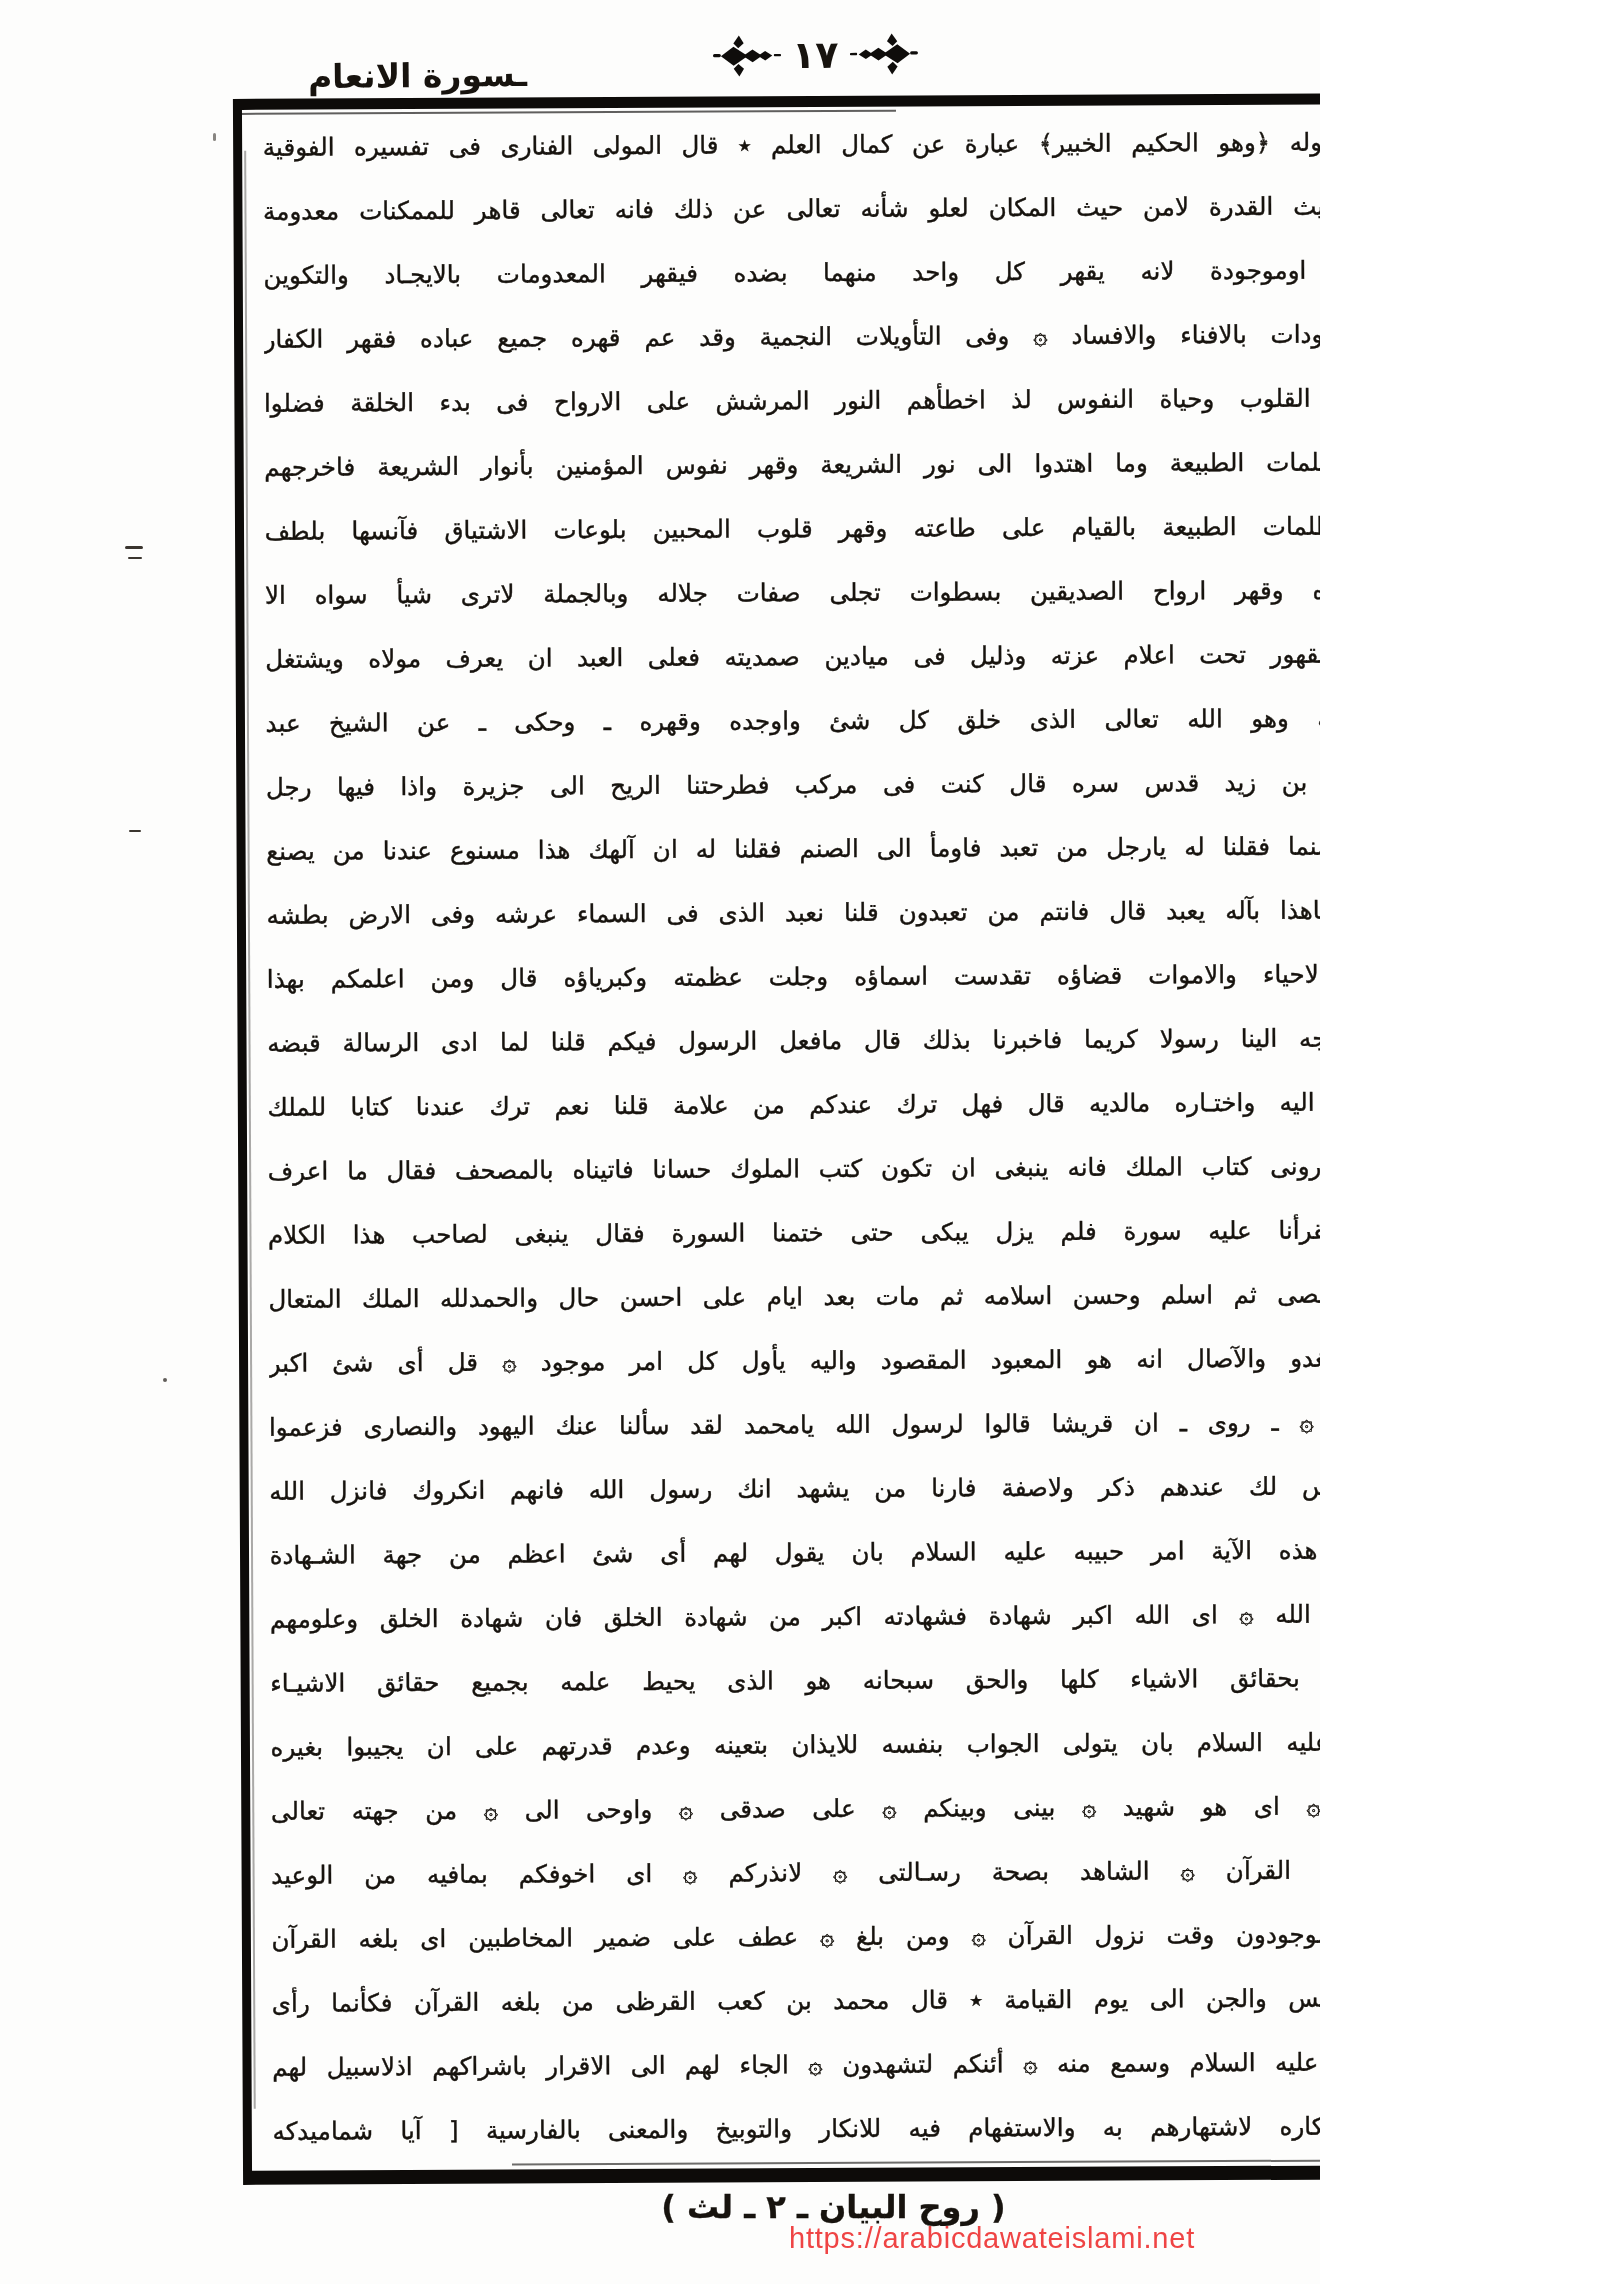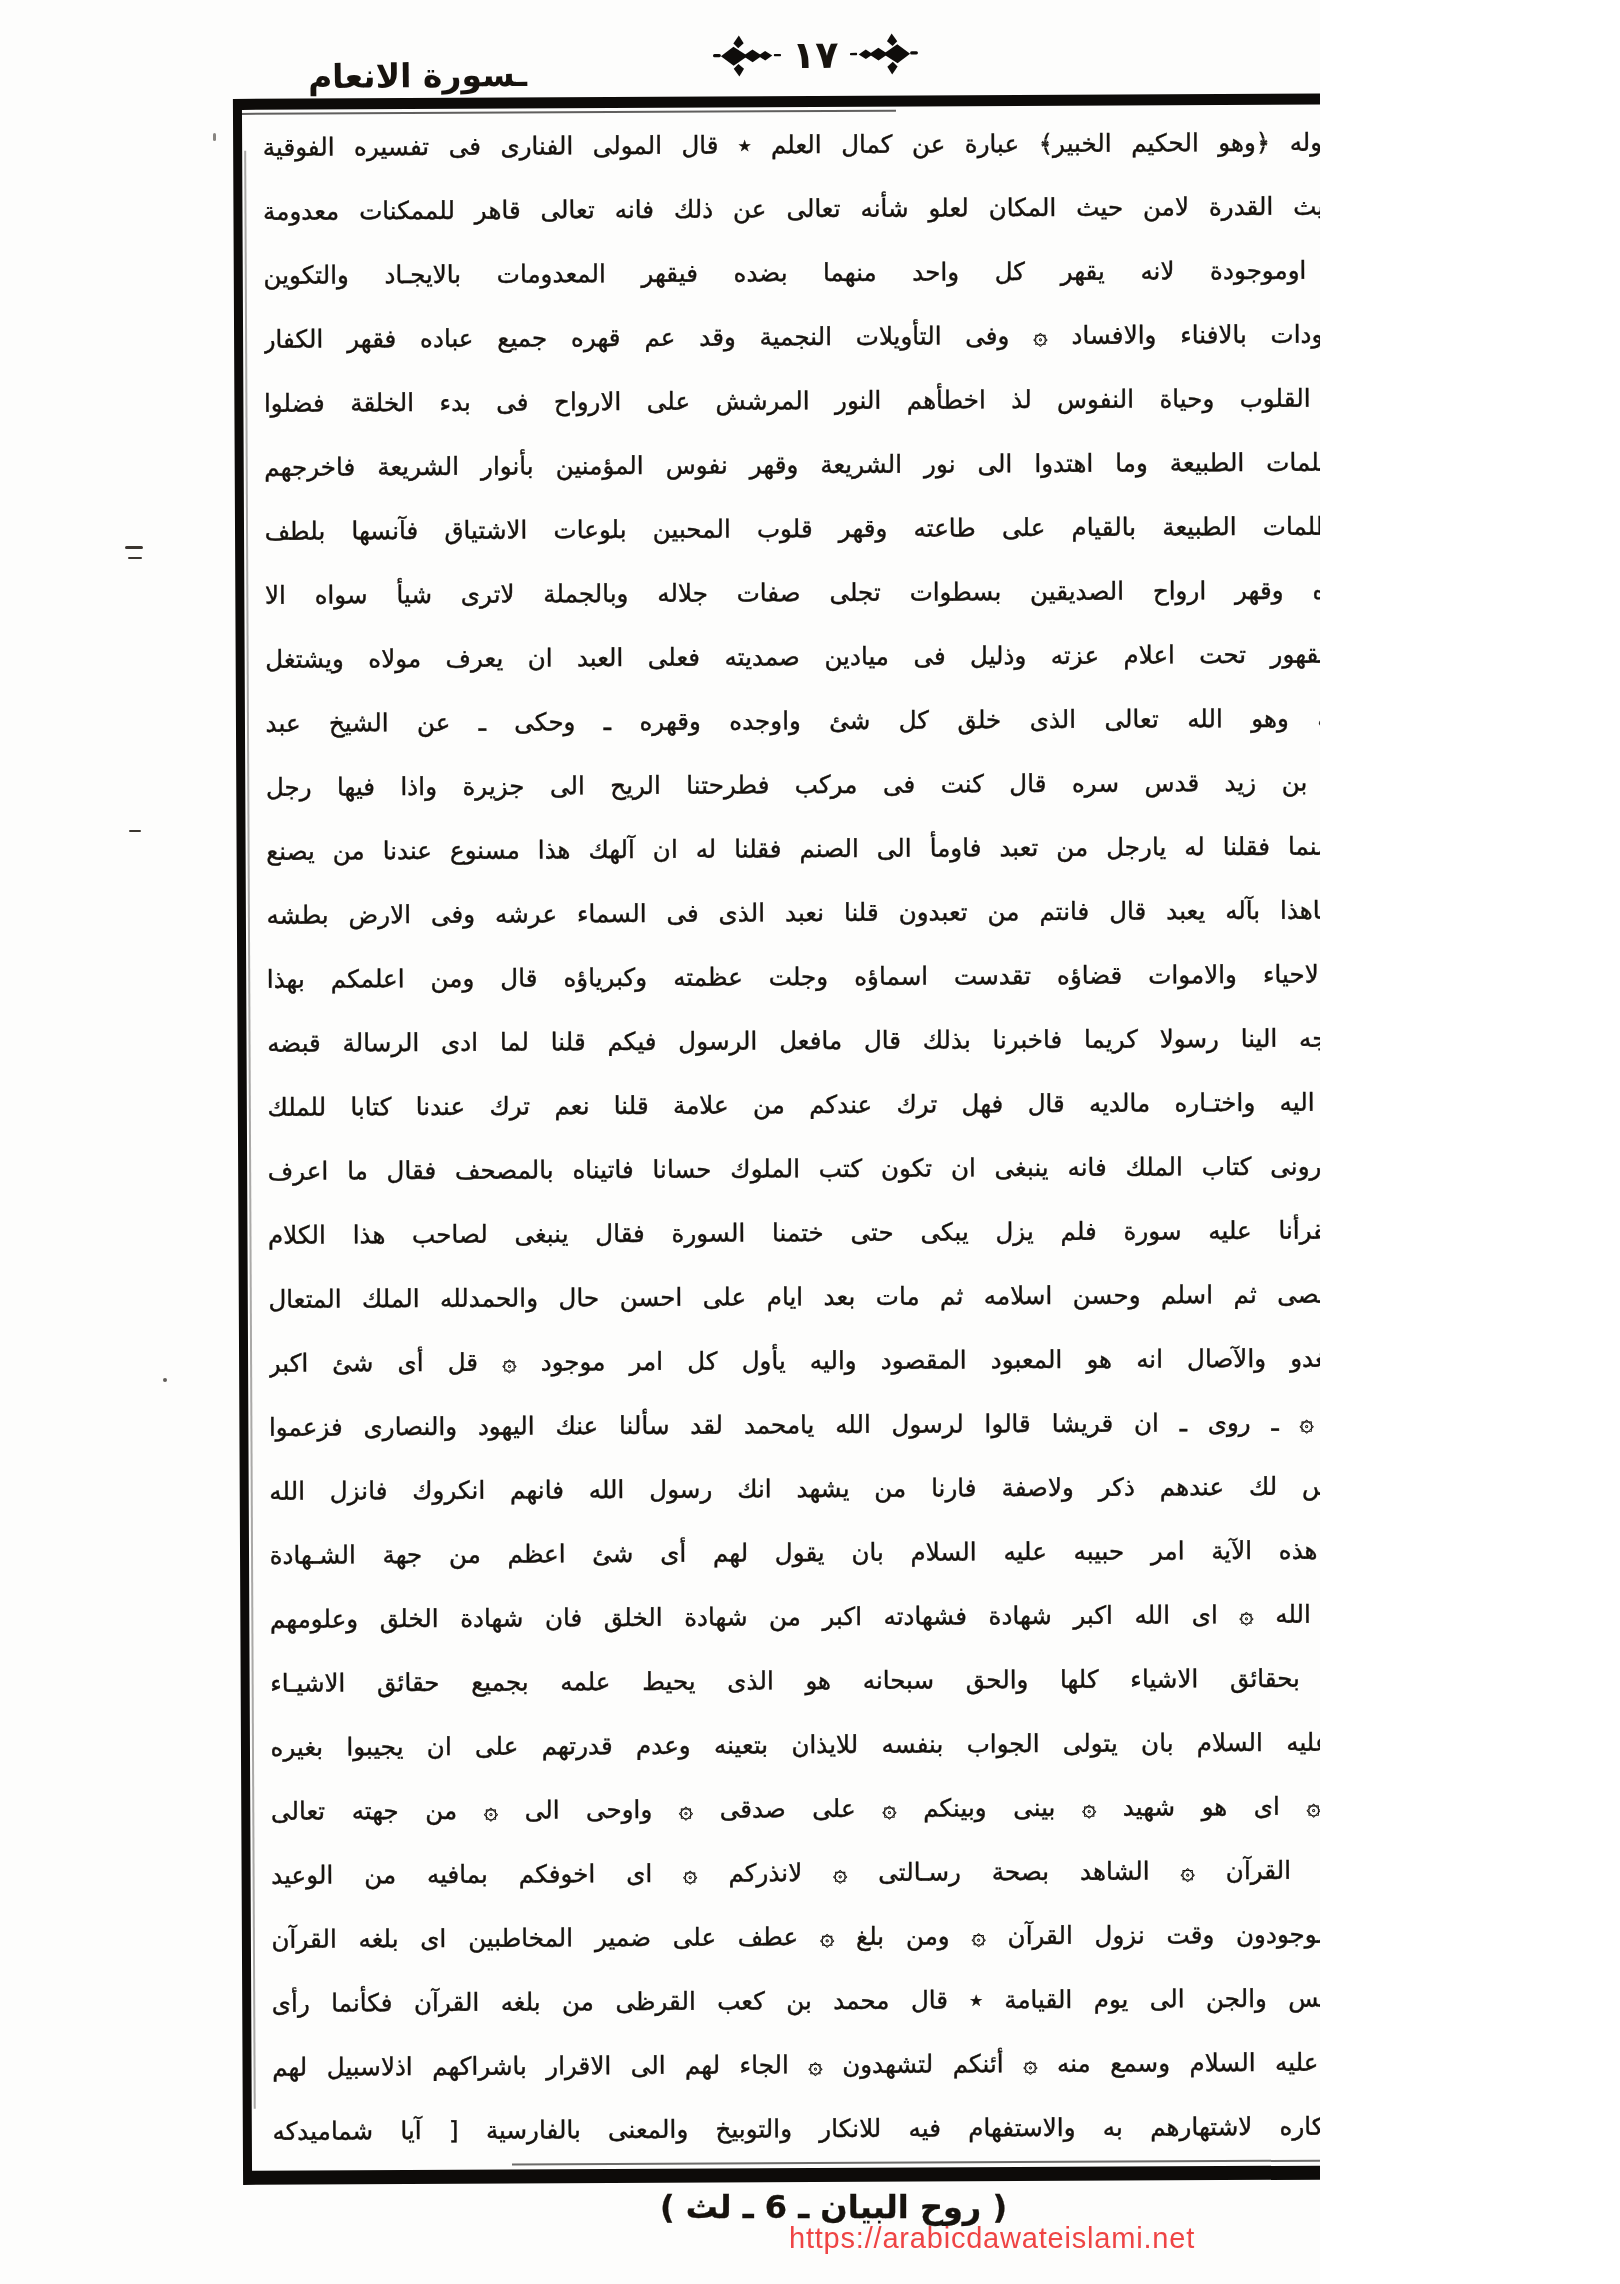--- a/index.html
+++ b/index.html
@@ -161,21 +161,21 @@
         <div class="line">شهيد ۞ اى هو شهيد ۞ بينى وبينكم ۞ على صدقى ۞ واوحى الى ۞ من جهته تعالى</div>
         <div class="line">۞ هذا القرآن ۞ الشاهد بصحة رسـالتى ۞ لانذركم ۞ اى اخوفكم بمافيه من الوعيد</div>
         <div class="line">ايها الموجودون وقت نزول القرآن ۞ ومن بلغ ۞ عطف على ضمير المخاطبين اى بلغه القرآن</div>
         <div class="line">من الانس والجن الى يوم القيامة ٭ قال محمد بن كعب القرظى من بلغه القرآن فكأنما رأى</div>
         <div class="line">محمدا عليه السلام وسمع منه ۞ أئنكم لتشهدون ۞ الجاء لهم الى الاقرار باشراكهم اذلاسبيل لهم</div>
         <div class="line">الى انكاره لاشتهارهم به والاستفهام فيه للانكار والتوبيخ والمعنى بالفارسية [ آيا شماميدكه</div>
       </div>
   </div>
   <div class="border-tail"></div>
 
-  <div class="colophon">( روح البيان ـ 6 ـ لث )</div>
+  <div class="colophon">( روح البيان ـ ٢ ـ لث )</div>
   <div class="watermark">https://arabicdawateislami.net</div>
 
   <div class="speck s1"></div>
   <div class="speck s2"></div>
   <div class="speck s3"></div>
   <div class="speck s4"></div>
   <div class="speck s5"></div>
 </div>
 
 

